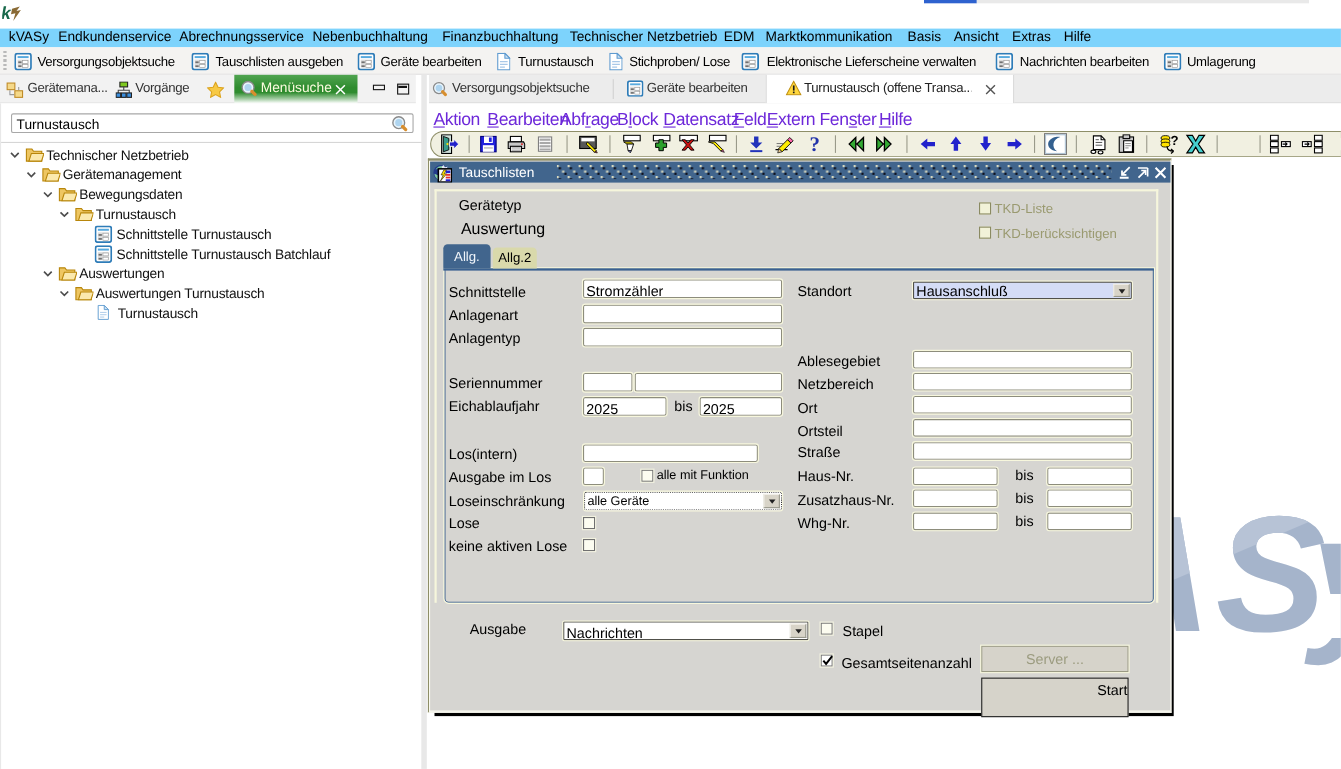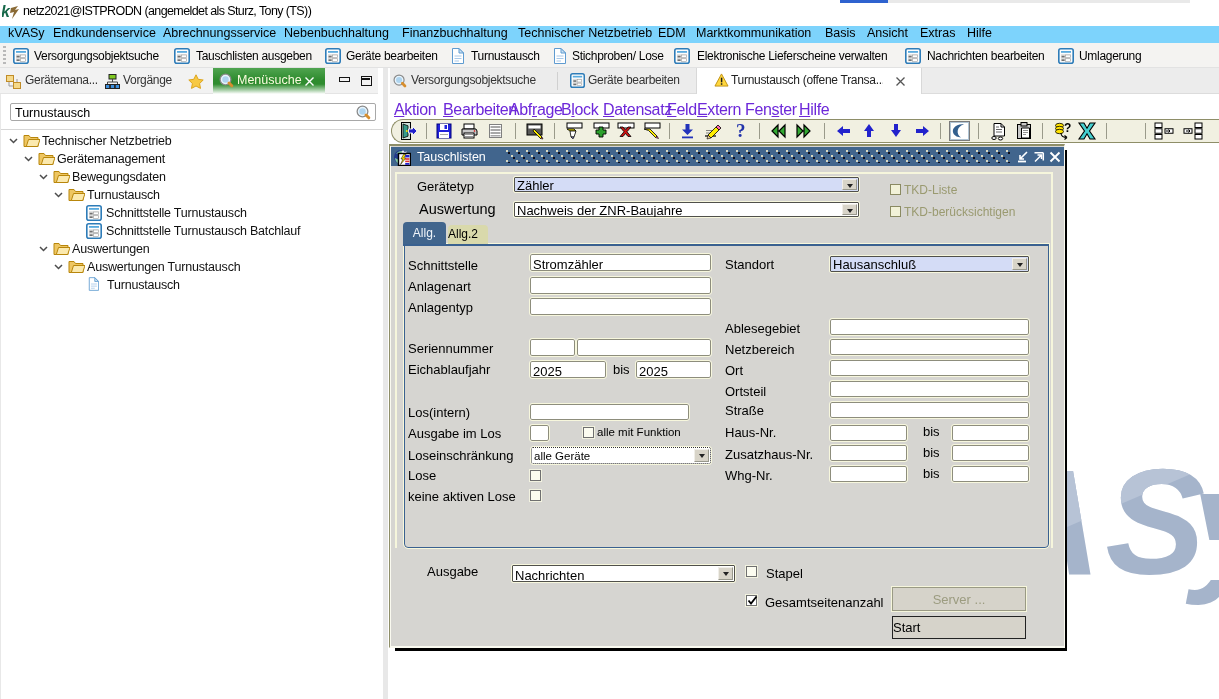--- a/index.html
+++ b/index.html
@@ -19,21 +19,20 @@
 .tico{position:absolute;top:1px}
 .ttx{position:absolute;top:2px;white-space:nowrap;font-size:12.5px;letter-spacing:-0.2px}
 .sep{position:absolute;top:4px;width:1px;height:16px;background:#9a9a8a}
 </style></head>
 <body>
 <div class="abs" style="left:0;top:0;width:1219px;height:24px;background:#fff">
   <svg class="abs" style="left:2px;top:3px" width="22" height="18" viewBox="0 0 22 18">
     <text x="-1" y="14" font-family="Liberation Sans" font-style="italic" font-weight="bold" font-size="16" fill="#17684a">k</text>
     <path d="M9 5 L16 3 L13 7 L17 6 L10 16 L12 9 L8 10 Z" fill="#8a6a35"></path>
   </svg>
-  <div class="abs" style="left:23px;top:4px;font-size:12.5px;letter-spacing:-0.6px;color:#000">netz2021@ISTPRODN (angemeldet als Sturz, Tony (TS))</div>
   <div class="abs" style="left:840px;top:0;width:48px;height:3px;background:#2e62cf"></div>
   <div class="abs" style="left:888px;top:0;width:302px;height:3px;background:#e9e9e9"></div>
 </div>
 <div class="abs" id="mainmenu" style="left:0;top:26px;width:1219px;height:17px;background:#7dd3fc;font-size:12.5px;color:#000">
   <span class="mi abs" style="left:8px">kVASy</span>
   <span class="mi abs" style="left:53px">Endkundenservice</span>
   <span class="mi abs" style="left:163px">Abrechnungsservice</span>
   <span class="mi abs" style="left:284px">Nebenbuchhaltung</span>
   <span class="mi abs" style="left:402px">Finanzbuchhaltung</span>
   <span class="mi abs" style="left:518px">Technischer Netzbetrieb</span>
@@ -451,38 +450,30 @@
         </svg>
       <svg class="abs" style="left:642px;top:4px" width="12" height="12" viewBox="0 0 12 12">
           <path d="M2 10.5 L8 4.5 M8.5 8 V4 H4.5" stroke="#fff" stroke-width="1.5" fill="none"></path>
           <path d="M1.5 1.7 H10.3 M10.3 1.7 V9.5" stroke="#fff" stroke-width="1.5" fill="none"></path>
         </svg>
       <svg class="abs" style="left:658px;top:4px" width="12" height="12" viewBox="0 0 12 12">
           <path d="M1.5 1.5 L10.5 10.5 M10.5 1.5 L1.5 10.5" stroke="#fff" stroke-width="1.9"></path>
         </svg>
     </div>
     <div class="lbl" style="left:27px;top:35px">Gerätetyp</div>
-    <div class="fld cmb" style="left:124px;top:31px;width:345px;height:15px;background:#d4dcf6">
-        <div class="fldtx" style="padding-top:0">Zähler</div>
-        <div class="ddbtn"></div>
-      </div>
     <div class="lbl" style="left:29px;top:57px;font-size:14.5px">Auswertung</div>
-    <div class="fld cmb" style="left:124px;top:56px;width:345px;height:15px">
-        <div class="fldtx" style="padding-top:0">Nachweis der ZNR-Baujahre</div>
-        <div class="ddbtn"></div>
-      </div>
     <div class="cb" style="left:500px;top:38px;background:#f2f2d8;border-color:#8a8a62;outline:none"></div>
     <div class="lbl" style="left:514px;top:39px;color:#9a9a70;font-size:12px">TKD-Liste</div>
     <div class="cb" style="left:500px;top:60px;background:#f2f2d8;border-color:#8a8a62;outline:none"></div>
     <div class="lbl" style="left:514px;top:61px;color:#9a9a70;font-size:12px">TKD-berücksichtigen</div>
     <div class="abs" style="left:5px;top:26px;width:658px;height:376px;border-top:2px solid #f6f6dc;border-left:2px solid #f6f6dc;border-right:2px solid #f6f6dc"></div>
     <div class="abs" style="left:14px;top:98px;width:645px;height:304px;border:1px solid #3a6190;outline:1px solid #f8f8dc;border-radius:0 0 4px 4px;background:#d6d5d1"></div>
     <div class="abs" style="left:13px;top:98px;width:646px;height:2px;background:#3a6190"></div>
     <div class="abs" style="left:13px;top:76px;width:43px;height:22px;background:#41658d;border-radius:4px 4px 0 0;color:#f0f5fa;font-size:12px;text-align:center;padding-top:4px">Allg.</div>
-    <div class="abs" style="left:58px;top:79px;width:40px;height:19px;background:#d9d9ab;border-radius:4px 4px 0 0;color:#000;font-size:12px;padding-top:2px">Allg.2</div>
+    <div class="abs" style="left:58px;top:79px;width:40px;height:19px;background:#d9d9ab;border-radius:4px 4px 0 0;color:#000;font-size:12px;text-align:center;padding-top:2px">Allg.2</div>
     <div class="lbl" style="left:18px;top:114px">Schnittstelle</div>
     <div class="fld" style="left:140px;top:108px;width:181px;height:17px">
         <div class="fldtx">Stromzähler</div>
       </div>
     <div class="lbl" style="left:18px;top:135px">Anlagenart</div>
     <div class="fld" style="left:140px;top:131px;width:181px;height:17px"></div>
     <div class="lbl" style="left:18px;top:156px">Anlagentyp</div>
     <div class="fld" style="left:140px;top:152px;width:181px;height:17px"></div>
     <div class="lbl" style="left:18px;top:197px">Seriennummer</div>
     <div class="fld" style="left:140px;top:193px;width:45px;height:17px"></div>
@@ -544,15 +535,15 @@
       </div>
     <div class="cb" style="left:356px;top:420px"></div>
     <div class="lbl" style="left:376px;top:422px">Stapel</div>
     <div class="cb" style="left:356px;top:449px;background:#fff">
         <svg class="abs" style="left:0px;top:-1px" width="11" height="11" viewBox="0 0 11 11">
           <path d="M1.5 5.5 L4 8.5 L9.5 1.5" stroke="#000" stroke-width="1.8" fill="none"></path>
         </svg>
       </div>
     <div class="lbl" style="left:375px;top:451px">Gesamtseitenanzahl</div>
     <div class="abs" style="left:502px;top:441px;width:134px;height:24px;background:#d6d3ca;border:1px solid #9a9a84;outline:1px solid #f6f6dc;color:#9c9c80;font-size:13px;text-align:center;padding-top:4px">Server ...</div>
-    <div class="abs" style="left:502px;top:470px;width:134px;height:23px;background:#d6d3ca;border:1px solid #222;color:#000;font-size:13px;text-align:left;padding-top:3px">Start</div>
+    <div class="abs" style="left:502px;top:470px;width:134px;height:36px;background:#d6d3ca;border:1px solid #222;color:#000;font-size:13px;text-align:right;padding-top:3px">Start</div>
   </div>
 </div>
 
 </body></html>

